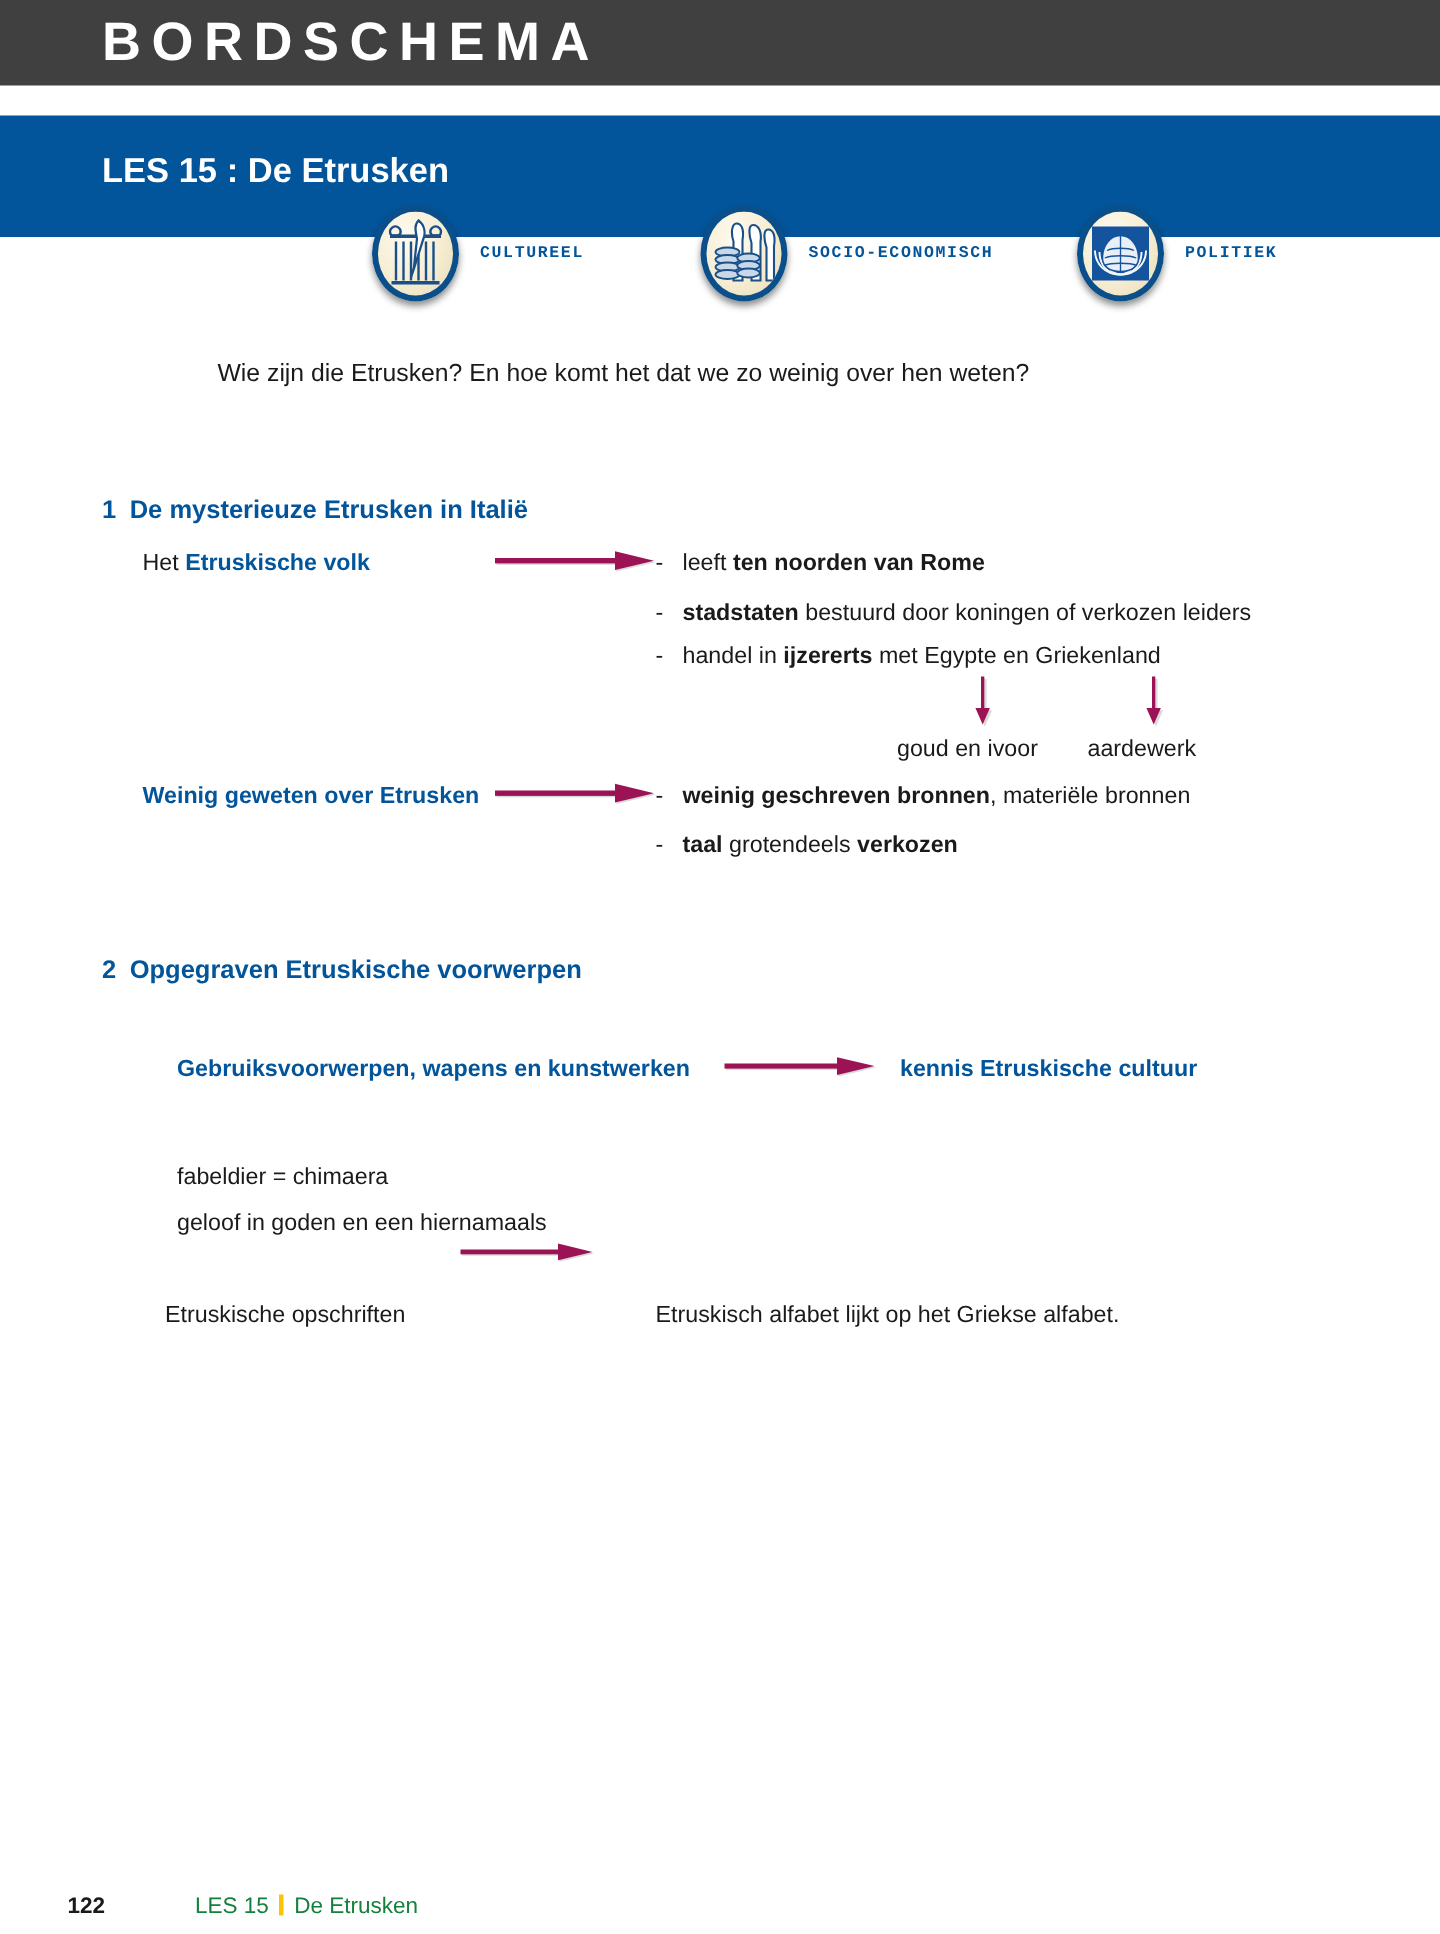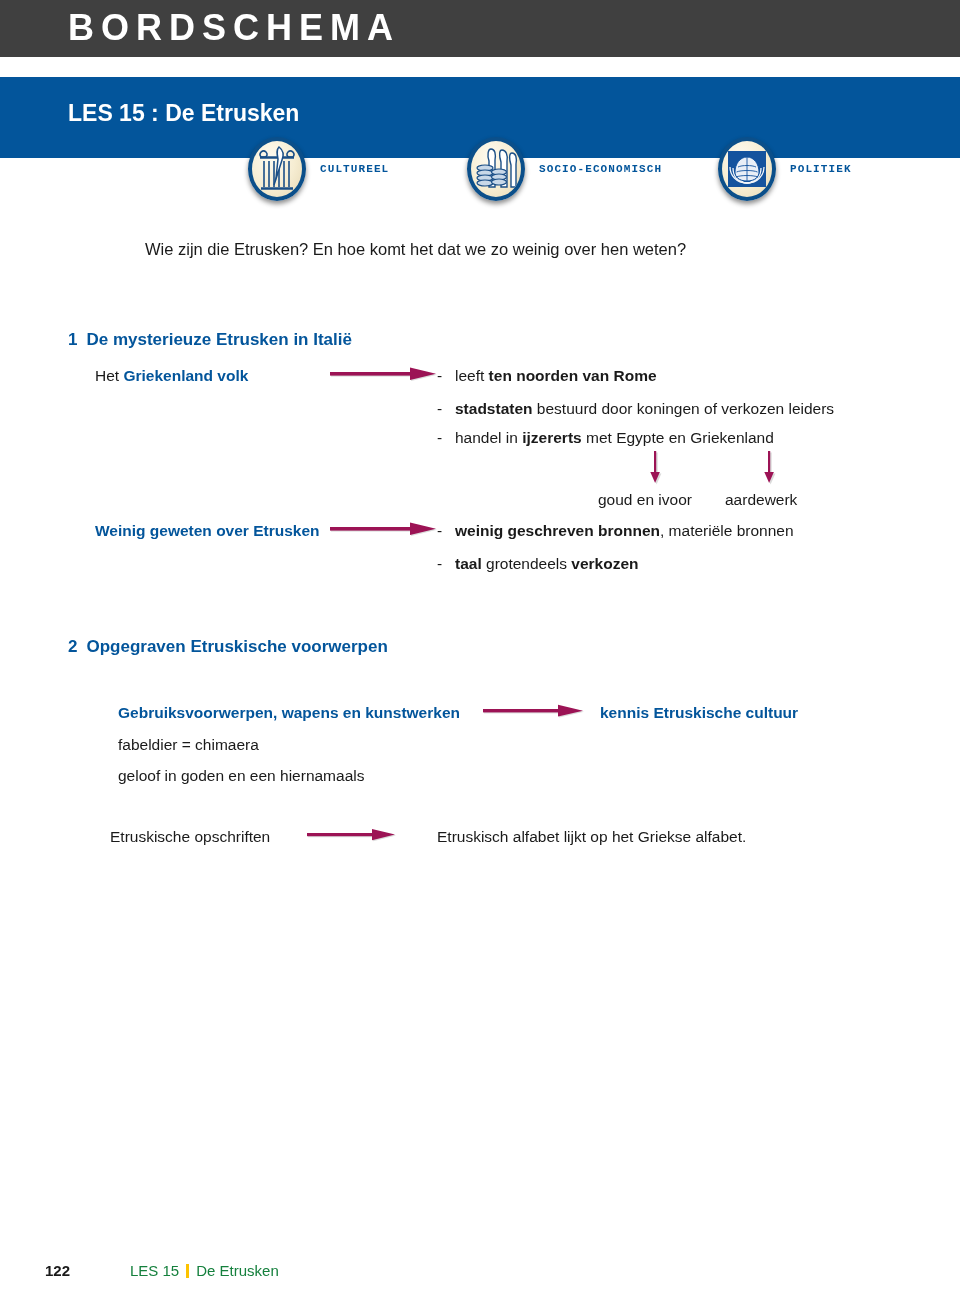--- a/index.html
+++ b/index.html
@@ -121,21 +121,21 @@
   .sec1-head { left: 68px; top: 330px; }
   .sec2-head { left: 68px; top: 637px; }
 
   .row {
     position: absolute;
     white-space: nowrap;
     font-size: 15.5px;
     line-height: 20px;
   }
   .blue  { color: #03559b; font-weight: bold; }
-  .black { color: #1a1a1a; }
+  .black { color: #1a1a1a; margin-top: 40px; }
   .bold  { font-weight: bold; }
 
   
   .lab-volk      { left: 95px;  top: 366px; }
   .lab-weinig    { left: 95px;  top: 521px; }
   .lab-gebruik   { left: 118px; top: 703px; }
   .lab-fabeldier { left: 118px; top: 735px; }
   .lab-geloof    { left: 118px; top: 766px; }
   .lab-opschr    { left: 110px;  top: 827px; }
 
@@ -309,21 +309,21 @@
     </div>
   </div>
 
   <div class="intro">Wie zijn die Etrusken? En hoe komt het dat we zo weinig over hen weten?</div>
 
   <div class="sec-head sec1-head">
     <span class="num">1</span><span>De mysterieuze Etrusken in Italië</span>
   </div>
 
   <div class="row lab-volk">
-    <span class="black">Het </span><span class="blue">Griekenland volk</span>
+    <span class="black">Het </span><span class="blue">Etruskische volk</span>
   </div>
 
   <div class="row lab-weinig blue">Weinig geweten over Etrusken</div>
 
   <div class="bullet b1">
     <span class="dash">-</span><span>leeft </span><span class="bold">ten noorden van Rome</span><span></span>
   </div>
 
   <div class="bullet b2">
     <span class="dash">-</span><span></span><span class="bold">stadstaten</span><span> bestuurd door koningen of verkozen leiders</span>

